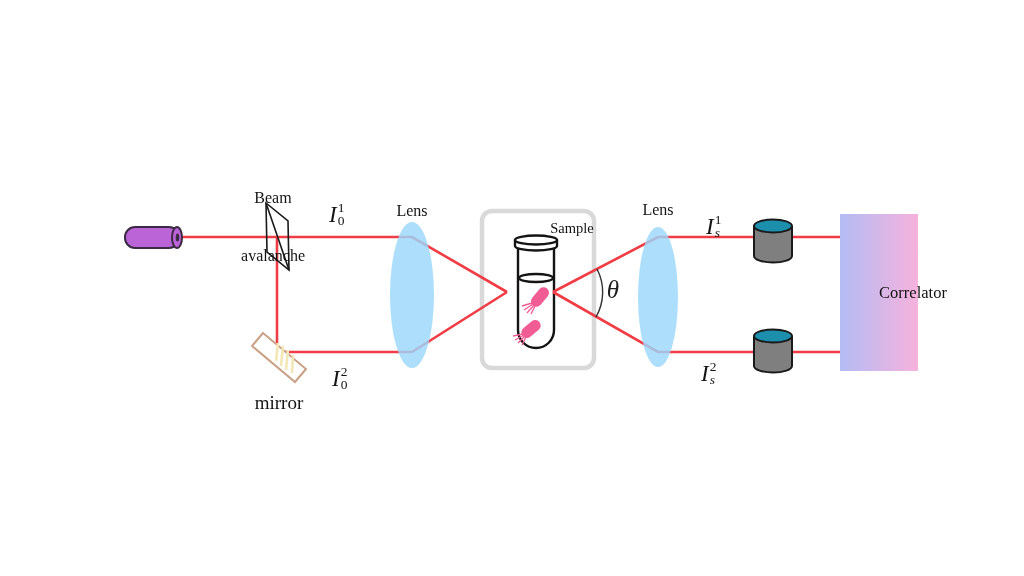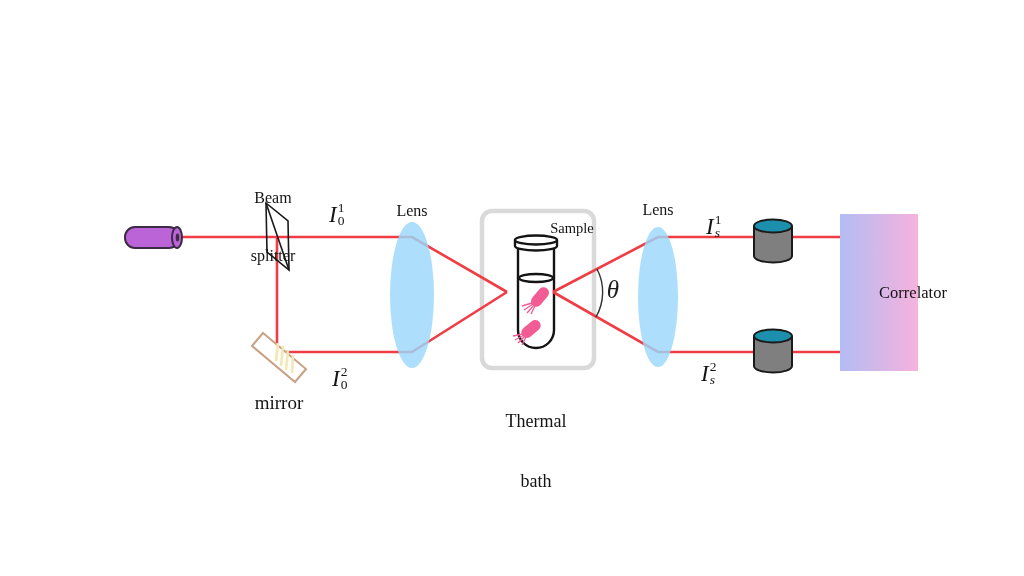--- a/index.html
+++ b/index.html
@@ -148,21 +148,21 @@
       <path d="M754,336 L754,366 A19,6.5 0 0 0 792,366 L792,336" fill="#7f7f7f"></path>
       <ellipse cx="773" cy="336" rx="19" ry="6.5" fill="#1c8fad"></ellipse>
     </g>
 
     <rect x="840" y="214" width="78" height="157" fill="url(#corrGrad)"></rect>
   </svg>
 
 
   <div class="lbl small-serif" style="left:273px; top:151px;">
     <span class="block">Beam</span>
-    <span class="block">splitter</span>
+    <span class="block">avalanche</span>
   </div>
 
   <div class="math" style="left:329px; top:201px;">
     <span class="base">I</span>
     <span class="scripts">
       <span>1</span>
       <span>0</span>
     </span>
   </div>
 
@@ -173,24 +173,20 @@
     <span class="scripts">
       <span>2</span>
       <span>0</span>
     </span>
   </div>
 
   <div class="lbl mirror-size" style="left:279px; top:392px;">mirror</div>
 
   <div class="lbl sample-size" style="left:536px; top:220px;margin-left:36px;">Sample</div>
 
-  <div class="lbl bath-size" style="left:536px; top:373px;">
-    <span class="block">Thermal</span>
-    <span class="block">bath</span>
-  </div>
 
   <div class="lbl theta" style="left:613px; top:276px;">θ</div>
 
   <div class="lbl small-serif" style="left:658px; top:199px;">Lens</div>
 
   <div class="math" style="left:706px; top:213px;">
     <span class="base">I</span>
     <span class="scripts">
       <span>1</span>
       <span class="it">s</span>

